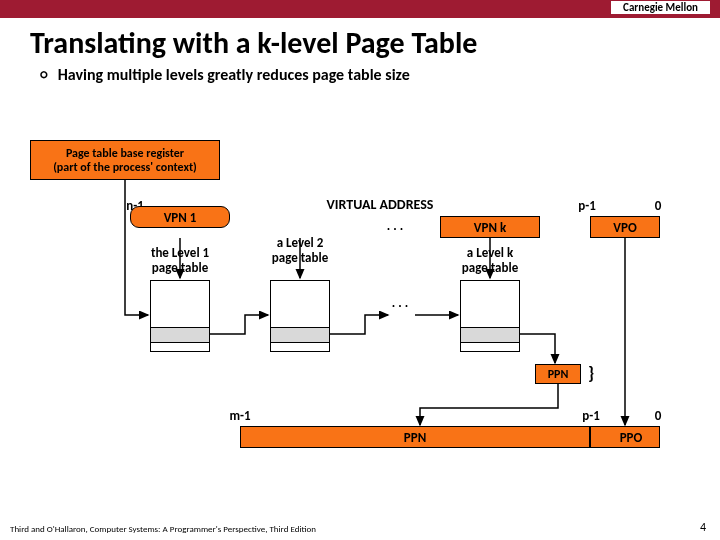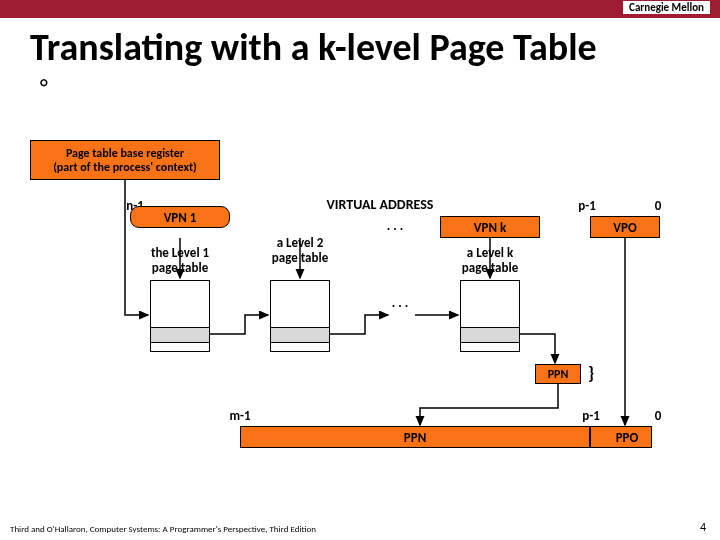--- a/index.html
+++ b/index.html
@@ -4,22 +4,22 @@
 <style>
   * { box-sizing: border-box; }
   html, body {
     margin: 0; padding: 0;
     width: 720px; height: 540px;
     font-family: Calibri, Arial, sans-serif;
     background: #fff; color: #000;
     position: relative;
   }
   .redbar { background: #9e1b32; height: 18px; width: 100%; position: relative; }
-  .cm { position: absolute; right: 10px; top: 1px; font-weight: bold; font-size: 11px; color: #000; background: #fff; padding: 0 6px; }
-  .title { font-size: 38px; font-weight: bold; margin: 6px 0 4px 30px; }
+  .cm { position: absolute; right: 10px; top: 1px; font-weight: bold; font-size: 11px; color: #000; background: #fff; padding: 0 12px; }
+  .title { font-size: 30px; font-weight: bold; margin: 6px 0 4px 30px; }
   .bullet-row { margin-left: 40px; font-size: 16px; font-weight: bold; display: flex; align-items: center; }
   .bullet-sym { font-size: 14px; margin-right: 10px; }
   .canvas { position: absolute; left: 0; top: 120px; width: 720px; height: 370px; }
   .box { position: absolute; border: 1.5px solid #000; background: #f97316; text-align: center; font-weight: bold; font-size: 13px; display: flex; align-items: center; justify-content: center; }
   .lbl { position: absolute; font-weight: bold; font-size: 13px; text-align: center; }
   .ptable { position: absolute; width: 60px; height: 72px; border: 1.5px solid #000; background: #fff; }
   .ptable-slot { position: absolute; left: -1.5px; width: 60px; height: 16px; border: 1.5px solid #000; background: #d9d9d9; }
   .footer { position: absolute; bottom: 6px; left: 10px; font-size: 9px; }
   .pagenum { position: absolute; bottom: 6px; right: 14px; font-size: 12px; }
   svg.lines { position: absolute; left: 0; top: 0; width: 720px; height: 370px; pointer-events: none; }
@@ -28,20 +28,21 @@
 <body>
 
 <div class="redbar">
   <span class="cm">Carnegie Mellon</span>
 </div>
 
 <div class="title">Translating with a k-level Page Table</div>
 
 <div class="bullet-row">
   <span class="bullet-sym">○</span>
+  <span>Having multiple levels greatly reduces page table size</span>
 </div>
 
 <div class="canvas">
 
   <div class="box" style="left:30px; top:20px; width:190px; height:40px; font-size:12px; line-height:1.2; white-space:pre-line;">Page table base register
 (part of the process' context)</div>
 
   <div class="lbl" style="left:280px; top:76px; width:200px; font-size:14px;text-align:center;">VIRTUAL ADDRESS</div>
 
   <div class="lbl" style="left:120px; top:78px; width:30px;">n-1</div>
@@ -72,21 +73,21 @@
   </div>
 
   <div class="box" style="left:535px; top:244px; width:46px; height:20px; font-size:12px;">PPN</div>
   <div class="lbl" style="left:584px; top:242px; width:14px; font-size:18px;">}</div>
 
   <div class="lbl" style="left:225px; top:288px; width:30px;">m-1</div>
   <div class="lbl" style="left:576px; top:288px; width:30px;">p-1</div>
   <div class="lbl" style="left:648px; top:288px; width:20px;">0</div>
 
   <div class="box" style="left:240px; top:306px; width:350px; height:22px;">PPN</div>
-  <div class="box" style="left:590px; top:306px; width:62px; height:22px;padding-left:12px;">PPO</div>
+  <div class="box" style="left:590px; top:306px; width:70px; height:22px;padding-left:12px;">PPO</div>
 
 
   <svg class="lines">
     <defs>
       <marker id="ah" markerWidth="8" markerHeight="8" refX="6" refY="3" orient="auto">
         <path d="M0,0 L7,3 L0,6 Z" fill="#000"></path>
       </marker>
     </defs>
 
     <path d="M125 60 L125 195 L148 195" stroke="#000" fill="none" stroke-width="1.5" marker-end="url(#ah)"></path>

